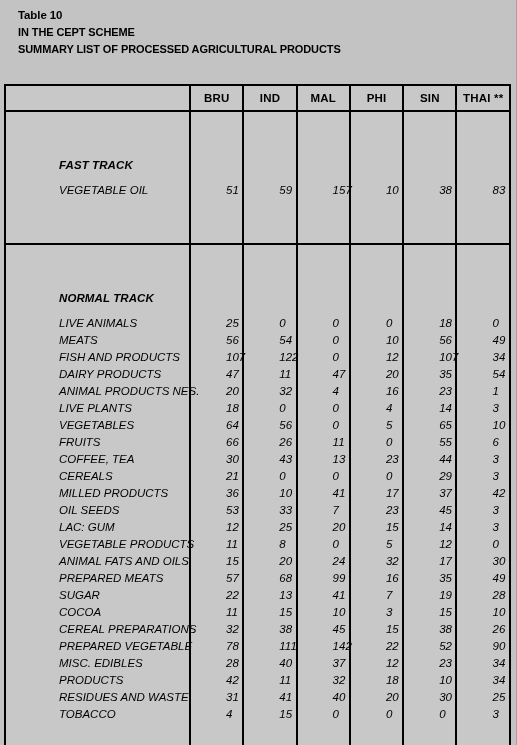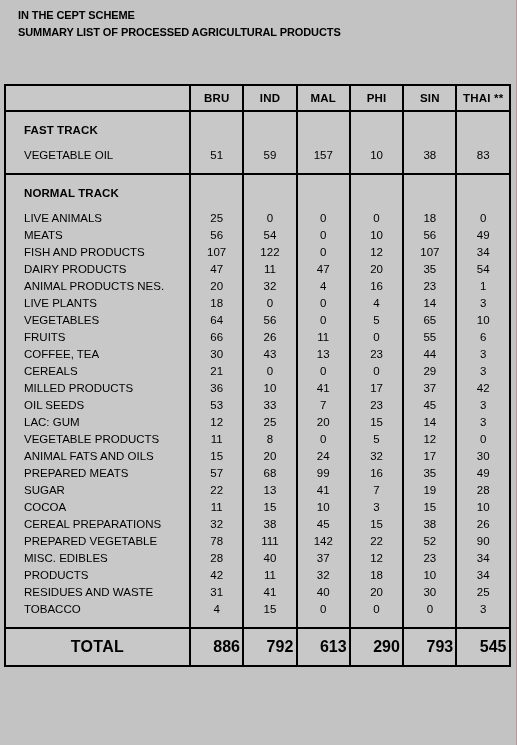--- a/index.html
+++ b/index.html
@@ -72,22 +72,23 @@
     letter-spacing: 0.2px;
   }
   thead th.blank-head { border-right-width: 2px; }
 
   
   td.block {
     vertical-align: top;
     padding: 0;
   }
   .inner {
-    padding: 0;
-    margin: 0;
+    padding: 18px;
+    margin: 17px;
+    font-style: italic;
   }
   .section-title {
     font-weight: bold;
     font-size: 11.5px;
     padding: 12px 0 10px 18px;
     letter-spacing: 0.1px;
     line-height: 13px;
     white-space: nowrap;
   }
   .row-line {
@@ -146,20 +147,21 @@
   .foot-line.src {
     font-weight: bold;
   }
 </style>
 </head>
 <body>
 
 <div class="page">
 
   <div class="title-block">
+    <div class="title-line">Table 10</div>
     <div class="title-line small">IN THE CEPT SCHEME</div>
     <div class="title-line small">SUMMARY LIST OF PROCESSED AGRICULTURAL PRODUCTS</div>
   </div>
 
   <div class="table-wrap">
     <table class="main">
       <colgroup>
         <col class="col-label">
         <col class="col-num">
           <col class="col-num">

